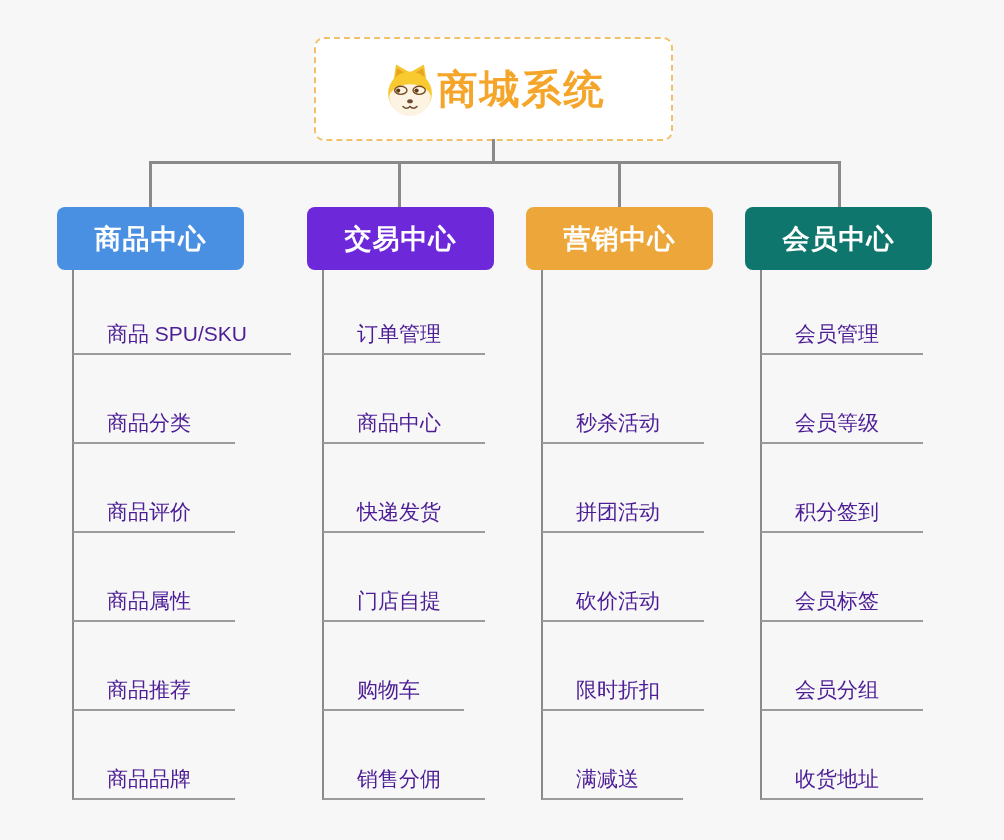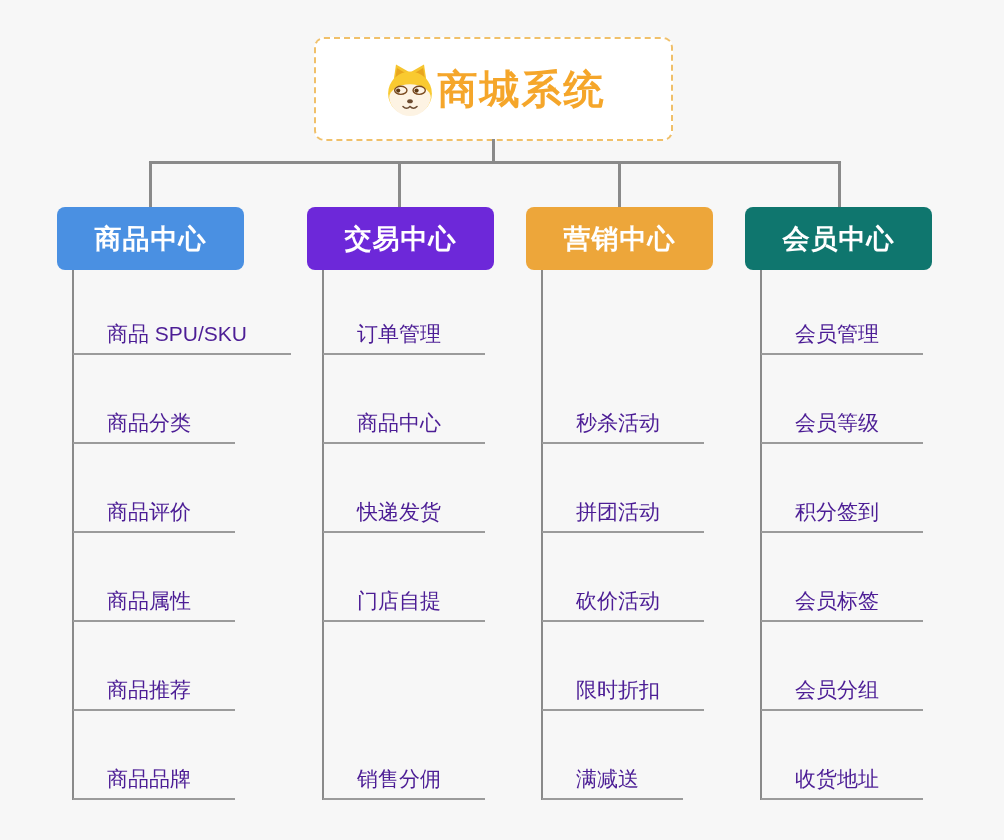--- a/index.html
+++ b/index.html
@@ -116,20 +116,21 @@
     <div class="leaf row4">商品推荐</div>
     <div class="leaf row5">商品品牌</div>
   </div>
 
   <div class="column" style="left:322px">
     <div class="trunk"></div>
     <div class="leaf row0">订单管理</div>
     <div class="leaf row1">商品中心</div>
     <div class="leaf row2">快递发货</div>
     <div class="leaf row3">门店自提</div>
+    <div class="leaf row4">购物车</div>
     <div class="leaf row5">销售分佣</div>
   </div>
 
   <div class="column" style="left:541px">
     <div class="trunk"></div>
     <div class="leaf row1">秒杀活动</div>
     <div class="leaf row2">拼团活动</div>
     <div class="leaf row3">砍价活动</div>
     <div class="leaf row4">限时折扣</div>
     <div class="leaf row5">满减送</div>

